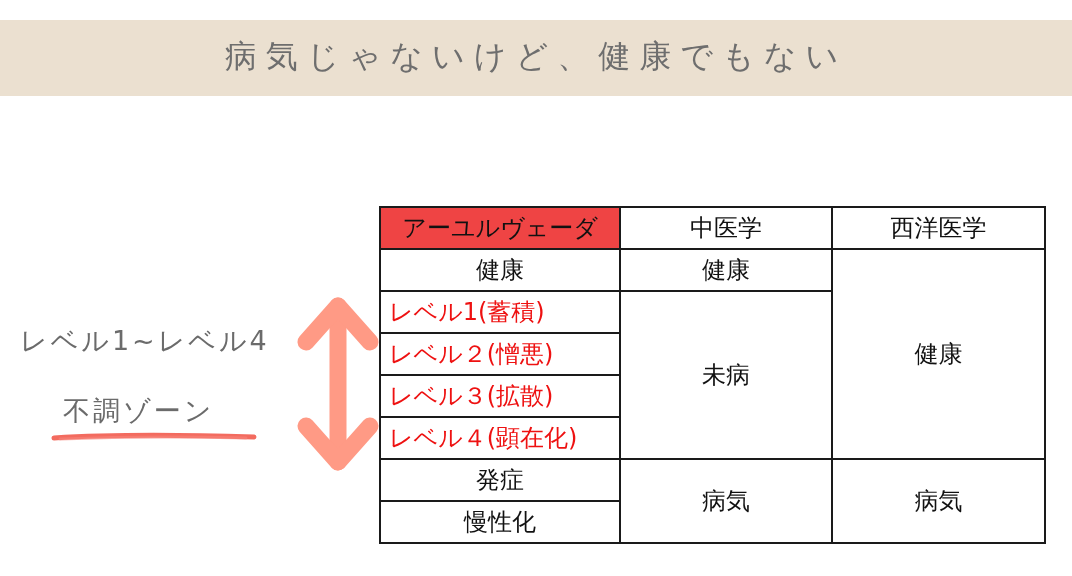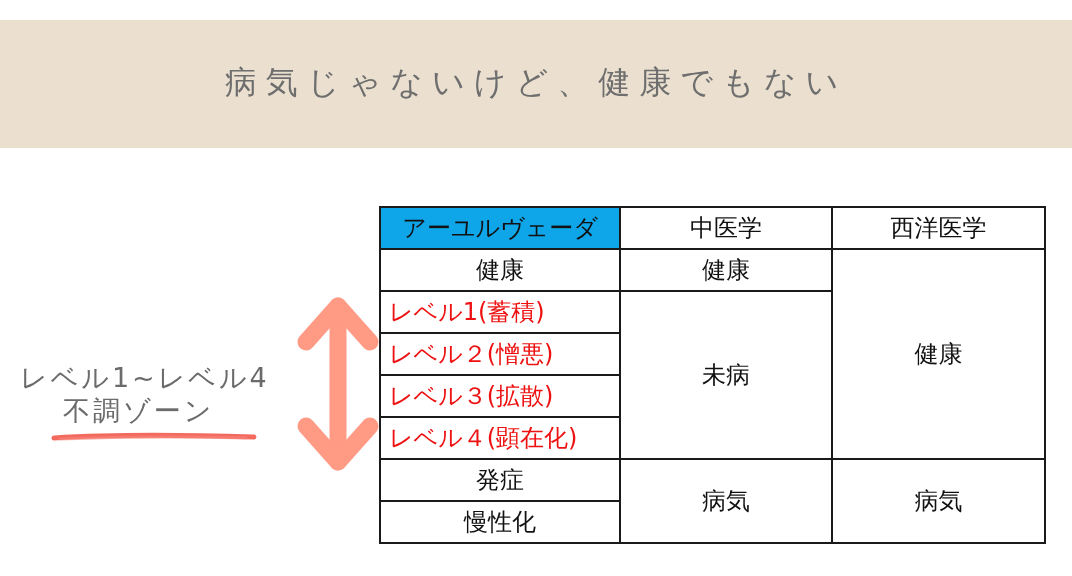--- a/index.html
+++ b/index.html
@@ -2,50 +2,50 @@
 <html><head>
 <meta charset="utf-8">
 <style>
   html, body { margin: 0; padding: 0; }
   body {
     width: 1072px; height: 576px; position: relative; overflow: hidden;
     background: #ffffff;
     font-family: "DejaVu Sans", "Liberation Sans", sans-serif;
   }
   .banner {
-    position: absolute; left: 0; top: 20px; width: 1072px; height: 128px;
+    position: absolute; left: 0; top: 20px; width: 1072px; height: 76px;
     background: #ebe0d0;
     display: flex; align-items: center; justify-content: center;
   }
   .banner-title {
     color: #6e6e6e; font-size: 32px; letter-spacing: 9px;
     font-weight: 300; margin-top: -2px;
   }
   .side-label {
     position: absolute; color: #6b6b6b; font-size: 27px; letter-spacing: 3px;
     white-space: nowrap;
   }
-  .side-levels { left: 20px; top: 323px; margin-top: 37px; }
+  .side-levels { left: 20px; top: 323px; }
   .side-zone { left: 63px; top: 393px; font-family: Liberation Mono, monospace; }
   .underline {
     position: absolute; left: 50px; top: 431px; width: 208px; height: 12px;
   }
   .arrow { position: absolute; left: 296px; top: 292px; width: 84px; height: 184px; }
 
   table.grid {
     position: absolute; left: 379px; top: 206px;
     border-collapse: collapse; table-layout: fixed;
     width: 666px;
   }
   table.grid td {
     border: 2px solid #1a1a1a; height: 40px; padding: 0;
     font-size: 24px; color: #111; text-align: center; vertical-align: middle;
     white-space: nowrap; overflow: hidden;
   }
-  table.grid td.hl { background: #0ea5e9; }
+  table.grid td.hl { background: #ef4444; }
   table.grid td.red { color: #ee1111; text-align: left; padding-left: 8px; margin-top: 48px; }
   col.c1 { width: 240px; }
   col.c2 { width: 212px; }
   col.c3 { width: 213px; }
 </style>
 </head>
 <body>
 
 <div class="banner">
   <div class="banner-title">病気じゃないけど、健康でもない</div>

